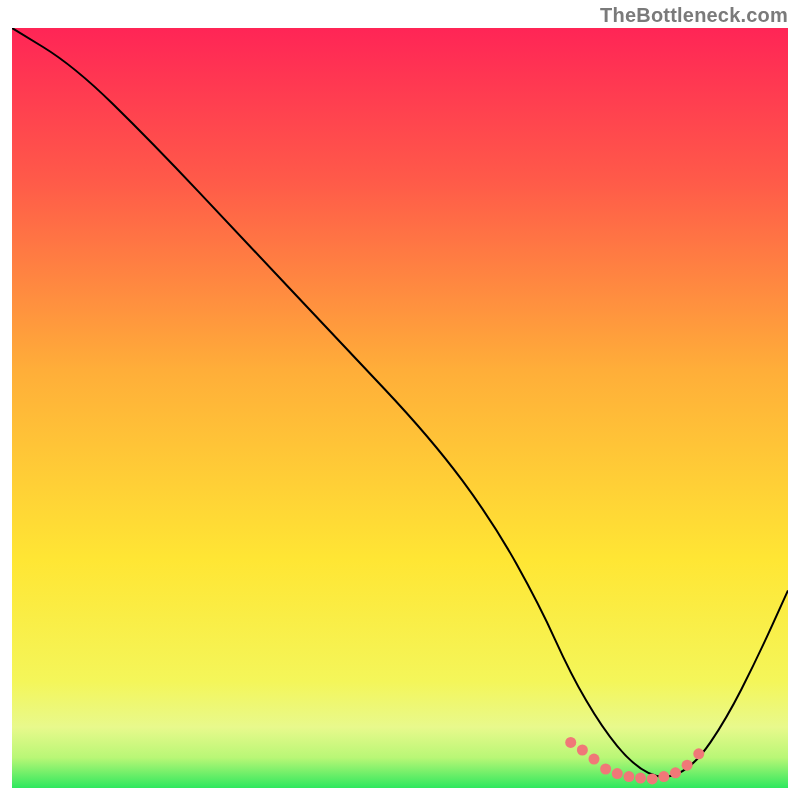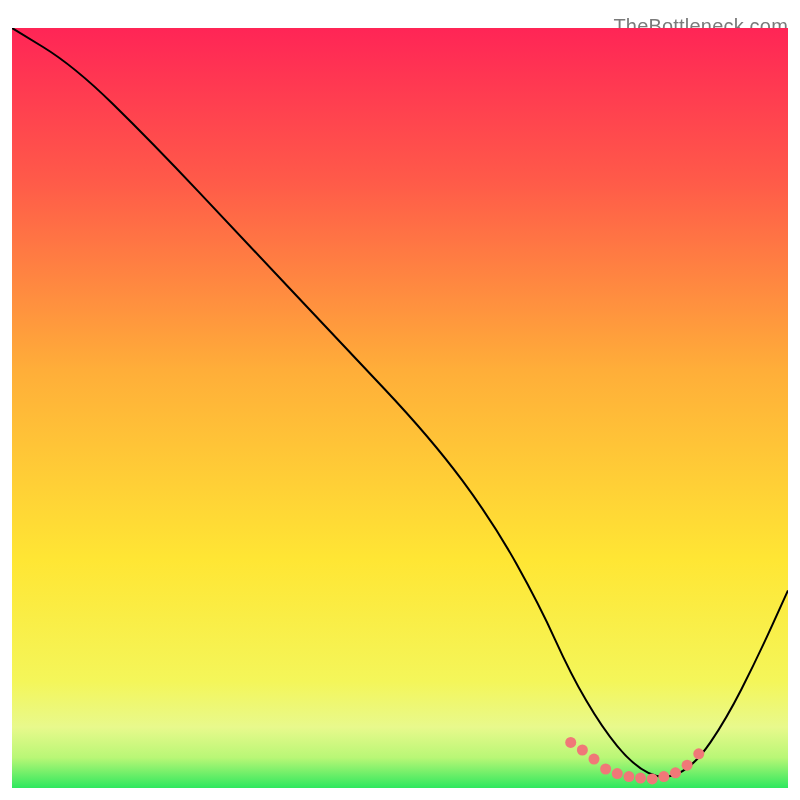--- a/index.html
+++ b/index.html
@@ -5,25 +5,25 @@
   * { margin: 0; padding: 0; box-sizing: border-box; }
   body {
     width: 800px;
     height: 800px;
     background: #fff;
     position: relative;
     font-family: Arial, Helvetica, sans-serif;
   }
   .watermark {
     position: absolute;
-    top: 15px;
+    top: 4px;
     right: 12px;
     color: #7a7a7a;
     font-size: 20px;
-    font-weight: 400;
+    font-weight: 700;
     letter-spacing: 0.2px;
   }
   .chart-area {
     position: absolute;
     top: 28px;
     left: 12px;
     width: 776px;
     height: 760px;
     overflow: hidden;
   }

